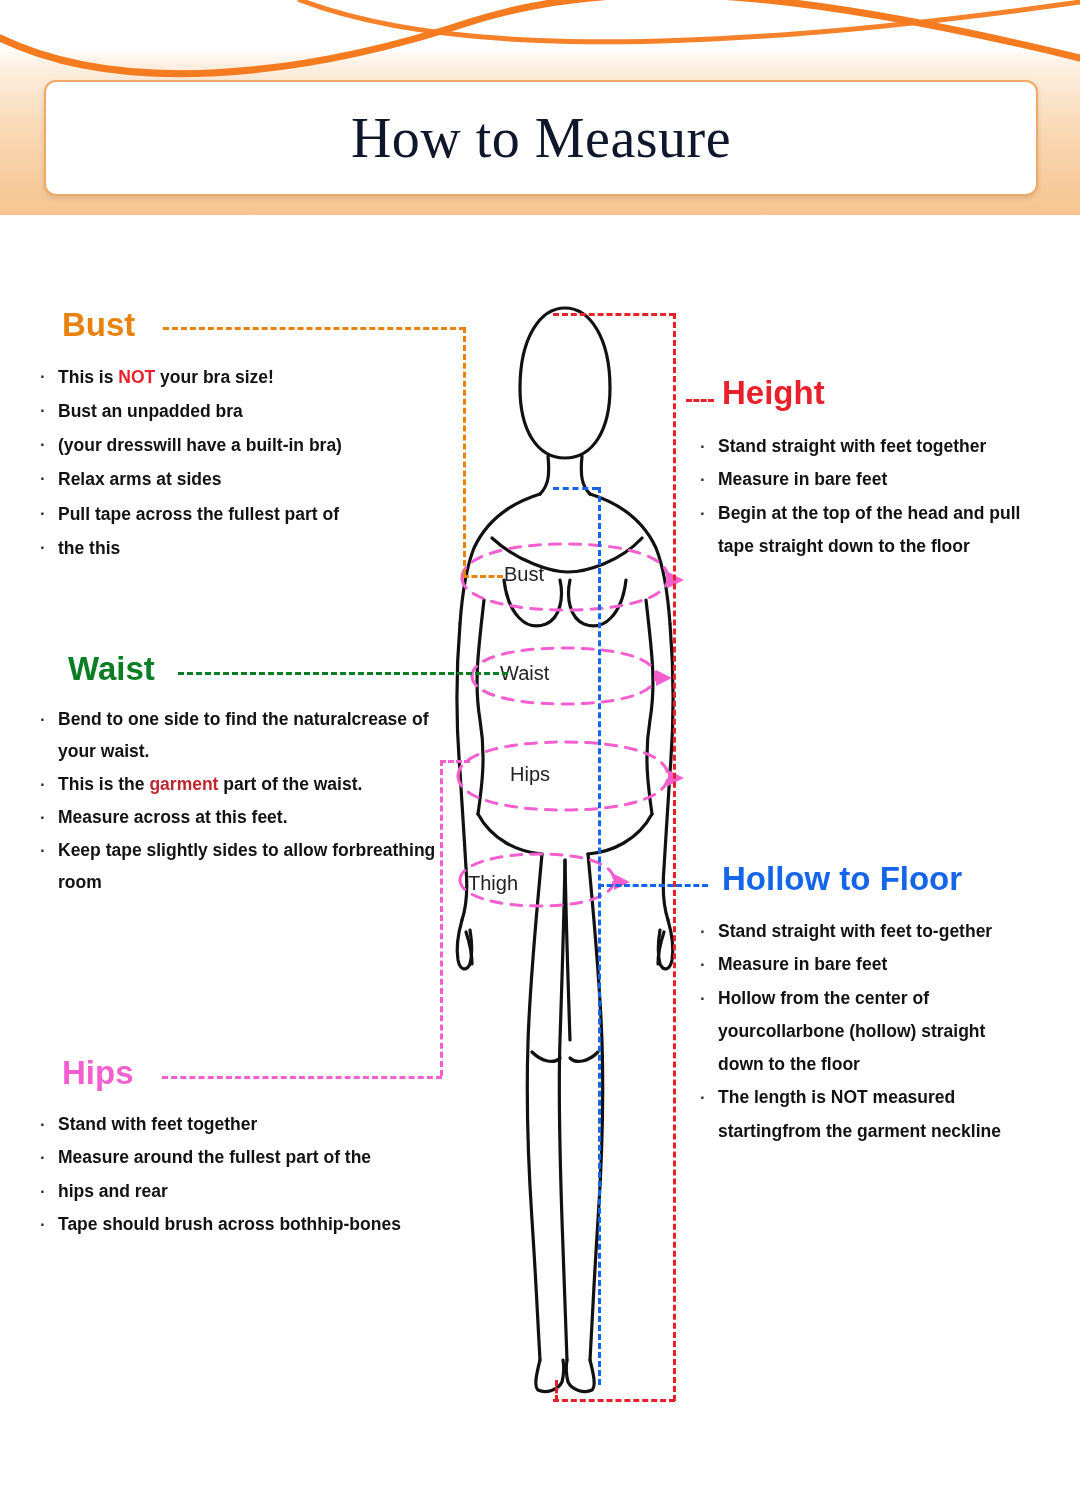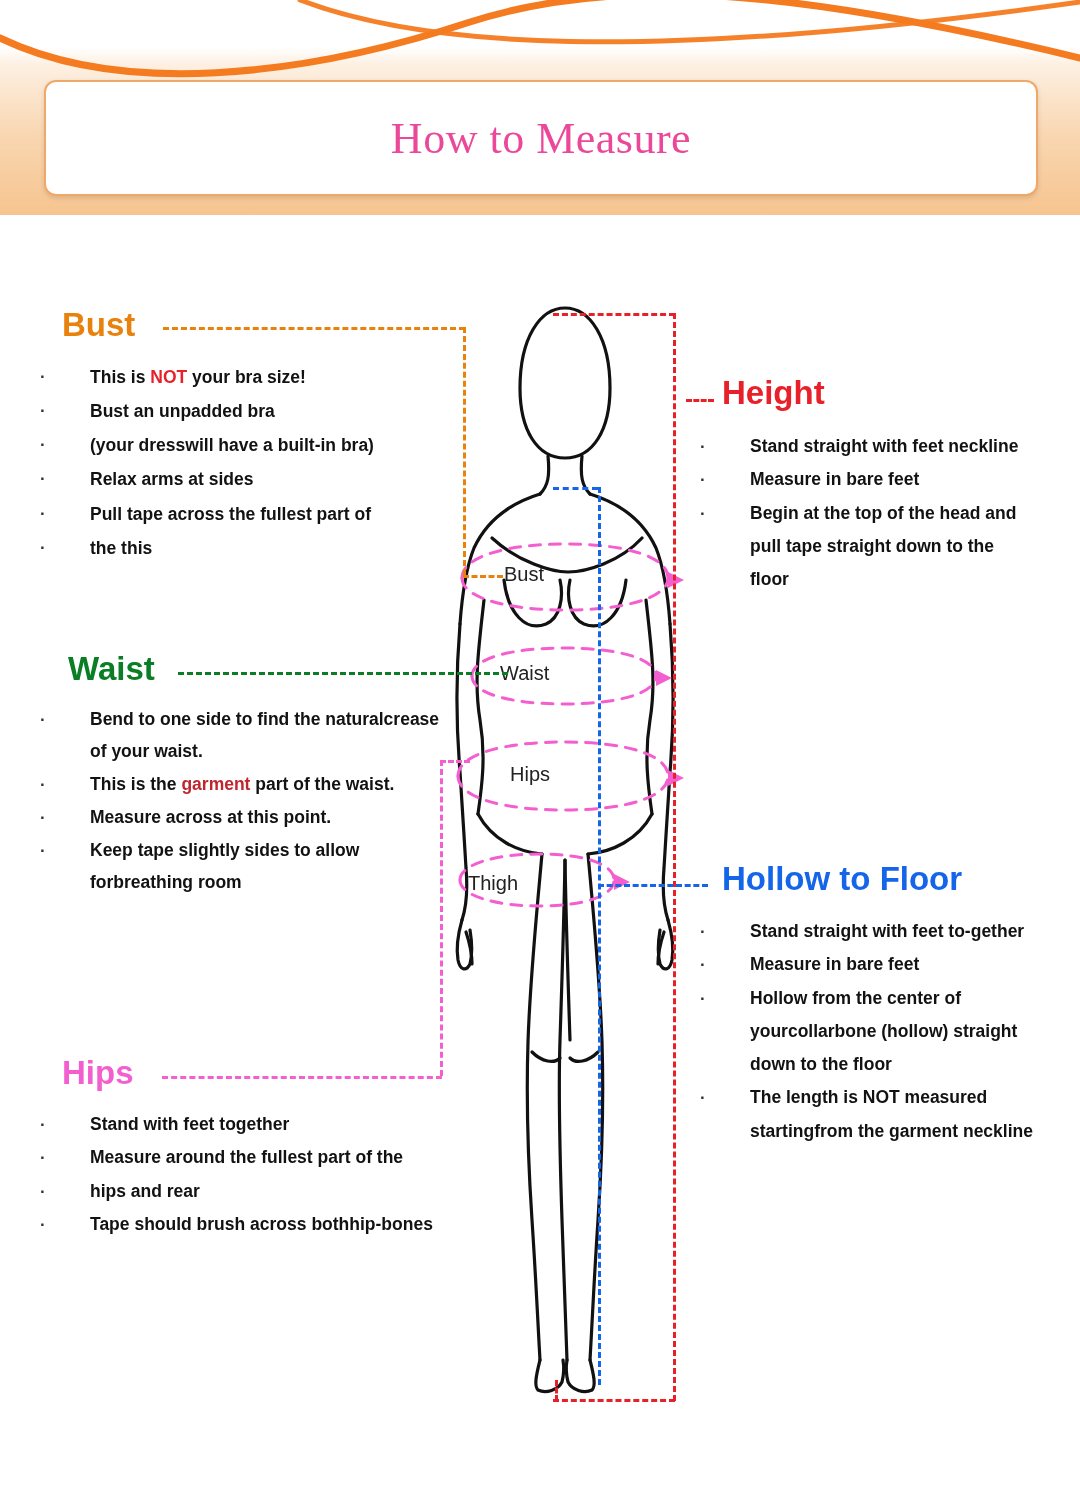--- a/index.html
+++ b/index.html
@@ -39,23 +39,23 @@
     background: #ffffff;
     border: 2px solid #f0a868;
     border-radius: 12px;
     box-shadow: 0 2px 5px rgba(0,0,0,.12);
     display: flex;
     align-items: center;
     justify-content: center;
   }
   #page-title {
     font-family: "Liberation Serif", serif;
-    font-size: 44px;
+    font-size: 56px;
     font-weight: 400;
-    color: #ec4899;
+    color: #0f172a;
     letter-spacing: .5px;
   }
 
   
   .sec-head {
     position: absolute;
     font-size: 33px;
     font-weight: bold;
     white-space: nowrap;
   }
@@ -72,21 +72,20 @@
   }
   .bullets .dot {
     width: 18px;
     flex: 0 0 18px;
     color: #333;
     font-size: 17px;
     line-height: 1.95;
   }
   .bullets .txt {
     flex: 1;
-    margin-left: 32px;
   }
   .hl-red { color: #e8202a; }
   .hl-crimson { color: #c0262e; }
 
   
   .dashline {
     position: absolute;
   }
   .h-dash {
     border-top-width: 3px;
@@ -258,21 +257,21 @@
   <div class="row">
       <span class="dot">·</span>
       <span class="txt">Bend to one side to find the naturalcrease of your waist.</span>
     </div>
   <div class="row">
       <span class="dot">·</span>
       <span class="txt">This is the <span class="hl-crimson">garment</span> part of the waist.</span>
     </div>
   <div class="row">
       <span class="dot">·</span>
-      <span class="txt">Measure across at this point.</span>
+      <span class="txt">Measure across at this feet.</span>
     </div>
   <div class="row">
       <span class="dot">·</span>
       <span class="txt">Keep tape slightly sides to allow forbreathing room</span>
     </div>
 </div>
 
 <div class="sec-head" style="left:62px; top:1054px; color:#F45FD0;">Hips</div>
 <div class="bullets" style="left:40px; top:1108px; width:420px; line-height:1.9;">
   <div class="row">
@@ -290,21 +289,21 @@
   <div class="row">
       <span class="dot">·</span>
       <span class="txt">Tape should brush across bothhip-bones</span>
     </div>
 </div>
 
 <div class="sec-head" style="left:722px; top:374px; color:#E8202A;">Height</div>
 <div class="bullets" style="left:700px; top:430px; width:330px; line-height:1.9;">
   <div class="row">
       <span class="dot">·</span>
-      <span class="txt">Stand straight with feet neckline</span>
+      <span class="txt">Stand straight with feet together</span>
     </div>
   <div class="row">
       <span class="dot">·</span>
       <span class="txt">Measure in bare feet</span>
     </div>
   <div class="row">
       <span class="dot">·</span>
       <span class="txt">Begin at the top of the head and pull tape straight down to the floor</span>
     </div>
 </div>

